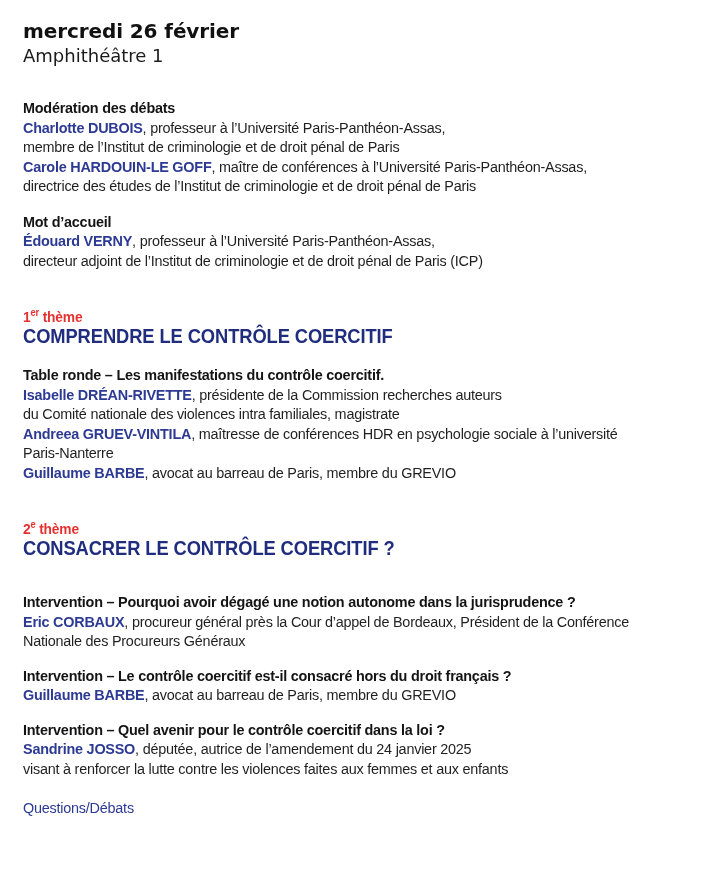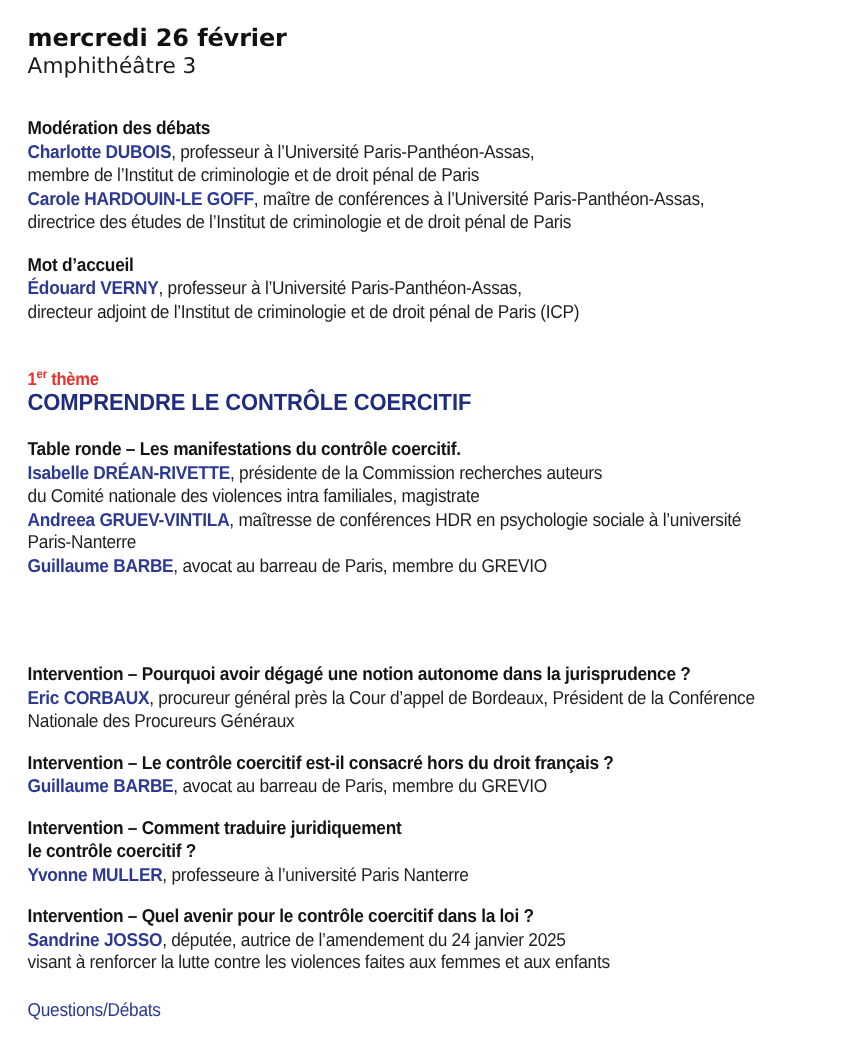--- a/index.html
+++ b/index.html
@@ -134,21 +134,21 @@
   .sp-18 { height: 18px; }
   .sp-6  { height: 6px; }
 </style>
 </head>
 <body style="background: rgb(255, 255, 255);">
 
 <div class="page">
 
   <div class="doc-header">
     <div class="day-title">mercredi 26 février</div>
-    <div class="venue">Amphithéâtre 3</div>
+    <div class="venue">Amphithéâtre 1</div>
   </div>
 
   <div class="block">
     <span class="lbl">Modération des débats</span>
     <span class="ln"><span class="nm" style="color: rgb(44, 58, 147);">Charlotte DUBOIS</span><span>, professeur à l’Université Paris-Panthéon-Assas,</span></span>
     <span class="ln">membre de l’Institut de criminologie et de droit pénal de Paris</span>
     <span class="ln"><span class="nm" style="color: rgb(44, 58, 147);">Carole HARDOUIN-LE GOFF</span><span>, maître de conférences à l’Université Paris-Panthéon-Assas,</span></span>
     <span class="ln">directrice des études de l’Institut de criminologie et de droit pénal de Paris</span>
   </div>
 
@@ -174,39 +174,38 @@
     <span class="ln">du Comité nationale des violences intra familiales, magistrate</span>
 
     <span class="ln"><span class="nm" style="color: rgb(44, 58, 147);">Andreea GRUEV-VINTILA</span><span>, maîtresse de conférences HDR en psychologie sociale à l’université</span></span>
     <span class="ln">Paris-Nanterre</span>
 
     <span class="ln"><span class="nm" style="color: rgb(44, 58, 147);">Guillaume BARBE</span><span>, avocat au barreau de Paris, membre du GREVIO</span></span>
   </div>
 
   <div class="sp-22"></div>
 
+  <div class="theme-group">
+    <span class="theme-kicker" style="color: rgb(229, 50, 47);"><span style="color: rgb(229, 50, 47);">2</span><sup style="color: rgb(229, 50, 47);">e</sup><span style="color: rgb(229, 50, 47);"> thème</span></span>
+    <span class="theme-title" style="color: rgb(32, 45, 126);">CONSACRER LE CONTRÔLE COERCITIF ?</span>
+  </div>
 
   <div class="sp-18"></div>
 
   <div class="block tight">
     <span class="lbl">Intervention – Pourquoi avoir dégagé une notion autonome dans la jurisprudence ?</span>
     <span class="ln"><span class="nm" style="color: rgb(44, 58, 147);">Eric CORBAUX</span><span>, procureur général près la Cour d’appel de Bordeaux, Président de la Conférence</span></span>
     <span class="ln">Nationale des Procureurs Généraux</span>
   </div>
 
   <div class="block tight">
     <span class="lbl">Intervention – Le contrôle coercitif est-il consacré hors du droit français ?</span>
     <span class="ln"><span class="nm" style="color: rgb(44, 58, 147);">Guillaume BARBE</span><span>, avocat au barreau de Paris, membre du GREVIO</span></span>
   </div>
 
-  <div class="block tight">
-    <span class="lbl">Intervention – Comment traduire juridiquement</span>
-    <span class="lbl">le contrôle coercitif ?</span>
-    <span class="ln"><span class="nm" style="color: rgb(44, 58, 147);">Yvonne MULLER</span><span>, professeure à l’université Paris Nanterre</span></span>
-  </div>
 
   <div class="block tight">
     <span class="lbl">Intervention – Quel avenir pour le contrôle coercitif dans la loi ?</span>
     <span class="ln"><span class="nm" style="color: rgb(44, 58, 147);">Sandrine JOSSO</span><span>, députée, autrice de l’amendement du 24 janvier 2025</span></span>
     <span class="ln">visant à renforcer la lutte contre les violences faites aux femmes et aux enfants</span>
   </div>
 
   <div class="sp-6"></div>
 
   <span class="questions" style="color: rgb(44, 58, 147);">Questions/Débats</span>

